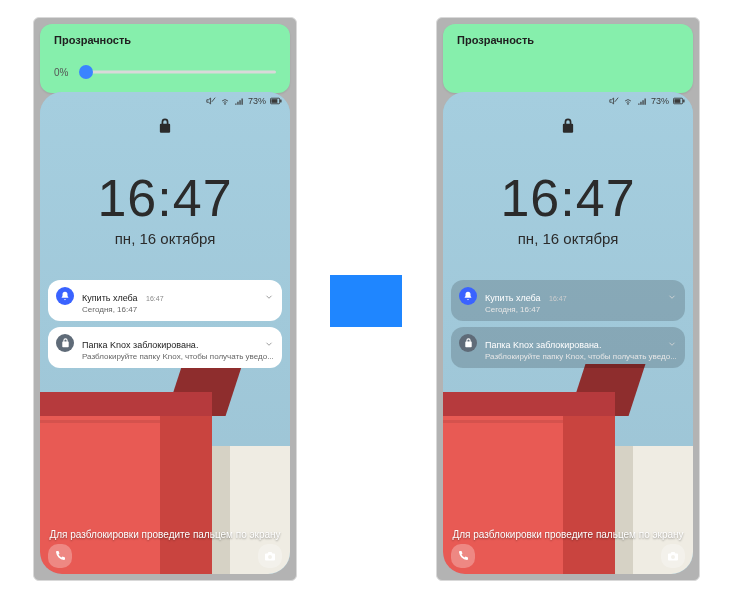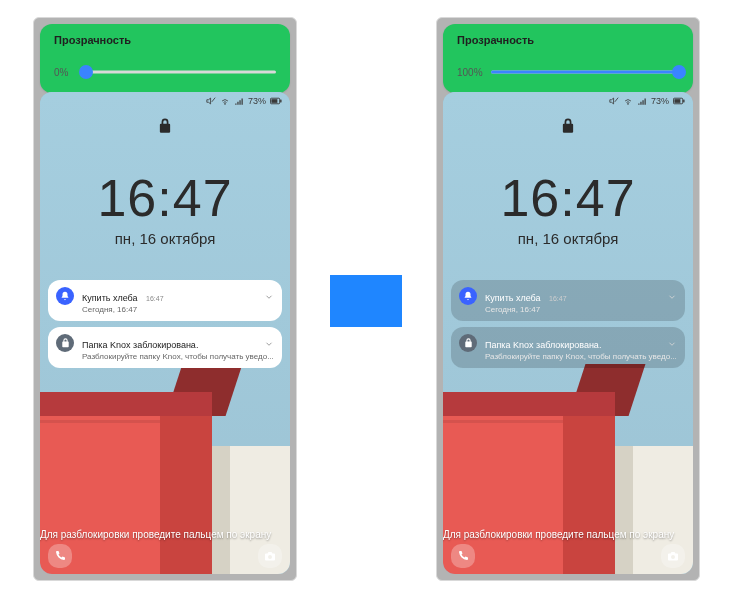--- a/index.html
+++ b/index.html
@@ -1,30 +1,30 @@
 <!DOCTYPE html>
 <html><head>
 <meta charset="utf-8">
 <style>
   html,body{margin:0;padding:0;width:731px;height:600px;background:#fff;font-family:Arial,Helvetica,sans-serif;overflow:hidden}
   .stage{position:relative;width:731px;height:600px}
   .phone{position:absolute;top:17px;width:262px;height:562px;border:1px solid #d9d9d9;border-radius:6px;background:#b3b3b3;overflow:hidden}
   .phone-left{left:33px}
   .phone-right{left:436px}
   
-  .card-trans{position:absolute;left:6px;right:6px;top:6px;height:69px;background:#22c55e;border-radius:12px;box-shadow:0 1px 2px rgba(0,0,0,.1)}
+  .card-trans{position:absolute;left:6px;right:6px;top:6px;height:69px;background:#86efac;border-radius:12px;box-shadow:0 1px 2px rgba(0,0,0,.1)}
   .card-title{position:absolute;left:14px;top:10px;font-size:11px;font-weight:700;color:#202020}
   .slider-wrap{position:absolute;left:14px;right:14px;bottom:14px;display:flex;align-items:center;gap:8px}
   .slider-val{font-size:10px;color:#555;min-width:24px}
   .slider{position:relative;flex:1;height:14px}
   .track{position:absolute;left:0;right:0;top:50%;transform:translateY(-50%);height:3px;background:#d9d9d9;border-radius:3px}
   .fill{position:absolute;left:0;top:50%;transform:translateY(-50%);height:3px;background:#3a84ff;border-radius:3px}
   .thumb{position:absolute;top:50%;transform:translate(-50%,-50%);width:14px;height:14px;border-radius:50%;background:#3a84ff}
   
-  .lock{position:absolute;left:6px;right:6px;top:74px;bottom:6px;border-radius:12px;overflow:hidden;background:#9cc3d4}
+  .lock{position:absolute;left:6px;right:6px;top:74px;bottom:6px;border-radius:22px;overflow:hidden;background:#9cc3d4}
   .sky{position:absolute;inset:0;background:linear-gradient(#a5cedf,#9cc3d4)}
   
   .bldg-main{position:absolute;left:0;bottom:0;width:172px;height:182px}
   .bldg-top{position:absolute;left:0;right:0;top:0;height:28px;background:#b63a3d}
   .bldg-front{position:absolute;left:0;bottom:0;width:120px;height:158px;background:#e85a54}
   .bldg-side{position:absolute;left:120px;bottom:0;width:52px;height:158px;background:#c9443f}
   .bldg-back{position:absolute;right:-22px;top:-28px;width:60px;height:52px;background:#8e2d2d;transform:skewX(-18deg)}
   .wall-r{position:absolute;right:0;bottom:0;width:82px;height:128px;background:#efece3}
   .wall-r-shade{position:absolute;right:60px;bottom:0;width:26px;height:128px;background:#d6d2c5}
   .stripe{position:absolute;background:rgba(0,0,0,.08)}
@@ -46,21 +46,21 @@
   .notif-time{font-size:7px;color:#888;margin-left:4px}
   .notif-text{font-size:8px;color:#555;white-space:nowrap;overflow:hidden;text-overflow:ellipsis}
   .notif-chev{position:absolute;right:8px;top:8px;color:#8a8a8a}
   .opaque .notif{background:#fff;color:#222}
   .opaque .notif-text{color:#666}
   .transp .notif{background:rgba(0,0,0,.16);color:#fff}
   .transp .notif-text{color:#e6e6e6}
   .transp .notif-time{color:#cfcfcf}
   .transp .notif-chev{color:#d7d7d7}
   
-  .hint{position:absolute;left:0;right:0;bottom:34px;text-align:left;color:#fff;font-size:10px;text-shadow:0 1px 2px rgba(0,0,0,.4)}
+  .hint{position:absolute;left:0;right:0;bottom:34px;text-align:center;color:#fff;font-size:10px;text-shadow:0 1px 2px rgba(0,0,0,.4)}
   
   .short{position:absolute;bottom:6px;width:24px;height:24px;border-radius:10px;background:rgba(255,255,255,.28);display:flex;align-items:center;justify-content:center;color:#fff}
   .short-l{left:8px}
   .short-r{right:8px}
   
   .mid-sq{position:absolute;left:330px;top:275px;width:72px;height:52px;background:#1f86ff}
 </style>
 </head>
 <body>
 
@@ -166,28 +166,20 @@
           </svg>
         </div>
     </div>
   </div>
 
   <div class="mid-sq"></div>
 
   <div class="phone phone-right">
     <div class="card-trans">
       <div class="card-title">Прозрачность</div>
-      <div class="slider-wrap">
-        <span class="slider-val">100%</span>
-        <div class="slider">
-          <div class="track"></div>
-          <div class="fill" style="width:100%"></div>
-          <div class="thumb" style="left:100%"></div>
-        </div>
-      </div>
     </div>
     <div class="lock transp">
       <div class="sky"></div>
       <div class="wall-r"></div>
         <div class="wall-r-shade"></div>
       <div class="bldg-main">
         <div class="bldg-back"></div>
         <div class="bldg-top"></div>
         <div class="bldg-front"></div>
         <div class="bldg-side"></div>

